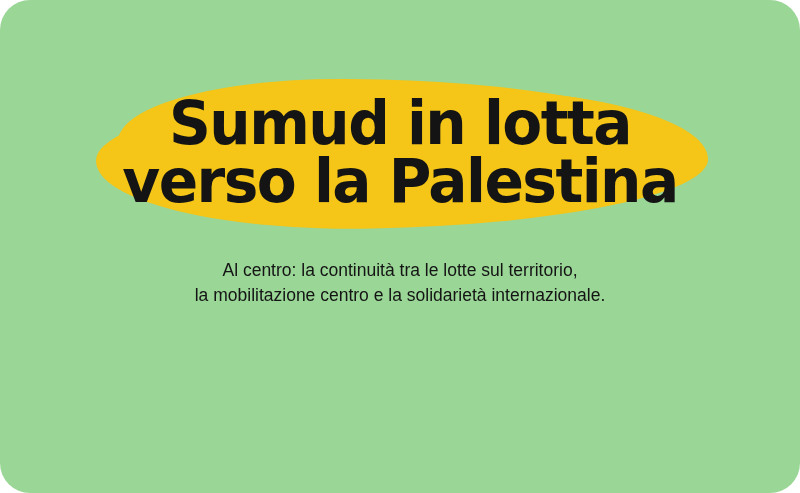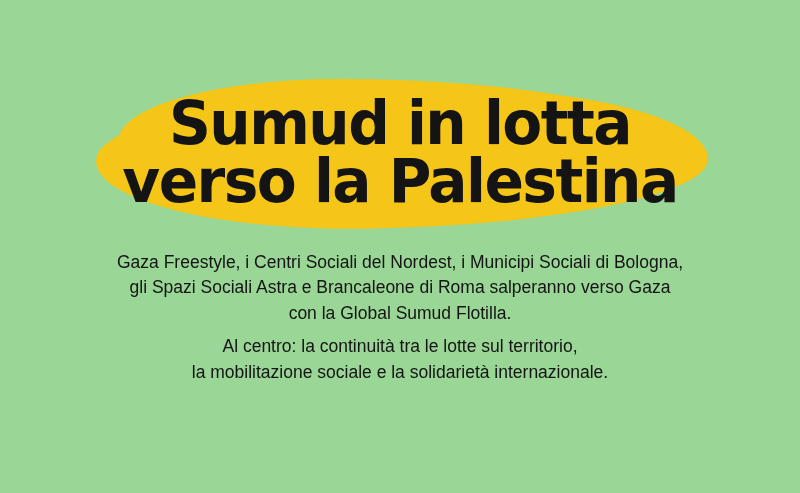--- a/index.html
+++ b/index.html
@@ -12,20 +12,21 @@
     overflow: hidden;
     font-family: "Liberation Sans", sans-serif;
   }
   .poster {
     position: relative;
     width: 800px;
     height: 493px;
     background: #9ad696;
     box-sizing: border-box;
     overflow: hidden;
+    border-radius: 30px;
   }
 
   
   .title-wrap {
     position: absolute;
     left: 0;
     right: 0;
     top: 78px;
     height: 160px;
   }
@@ -104,24 +105,19 @@
     <div class="brush b1"></div>
     <div class="brush b2"></div>
     <div class="brush b3"></div>
     <div class="title">
       <span class="line">Sumud in lotta</span>
       <span class="line">verso la Palestina</span>
     </div>
   </div>
 
   <div class="body-text">
-    <p>
-      <span class="ln">Gaza Freestyle, i Centri Sociali del Nordest, i Municipi Sociali di Bologna,</span>
-      <span class="ln">gli Spazi Sociali Astra e Brancaleone di Roma salperanno verso Gaza</span>
-      <span class="ln">con la Global Sumud Flotilla.</span>
-    </p>
     <p class="para-gap">
       <span class="ln">Al centro: la continuità tra le lotte sul territorio,</span>
-      <span class="ln">la mobilitazione sociale e la solidarietà internazionale.</span>
+      <span class="ln">la mobilitazione centro e la solidarietà internazionale.</span>
     </p>
   </div>
 
 </div>
 
 </body></html>

